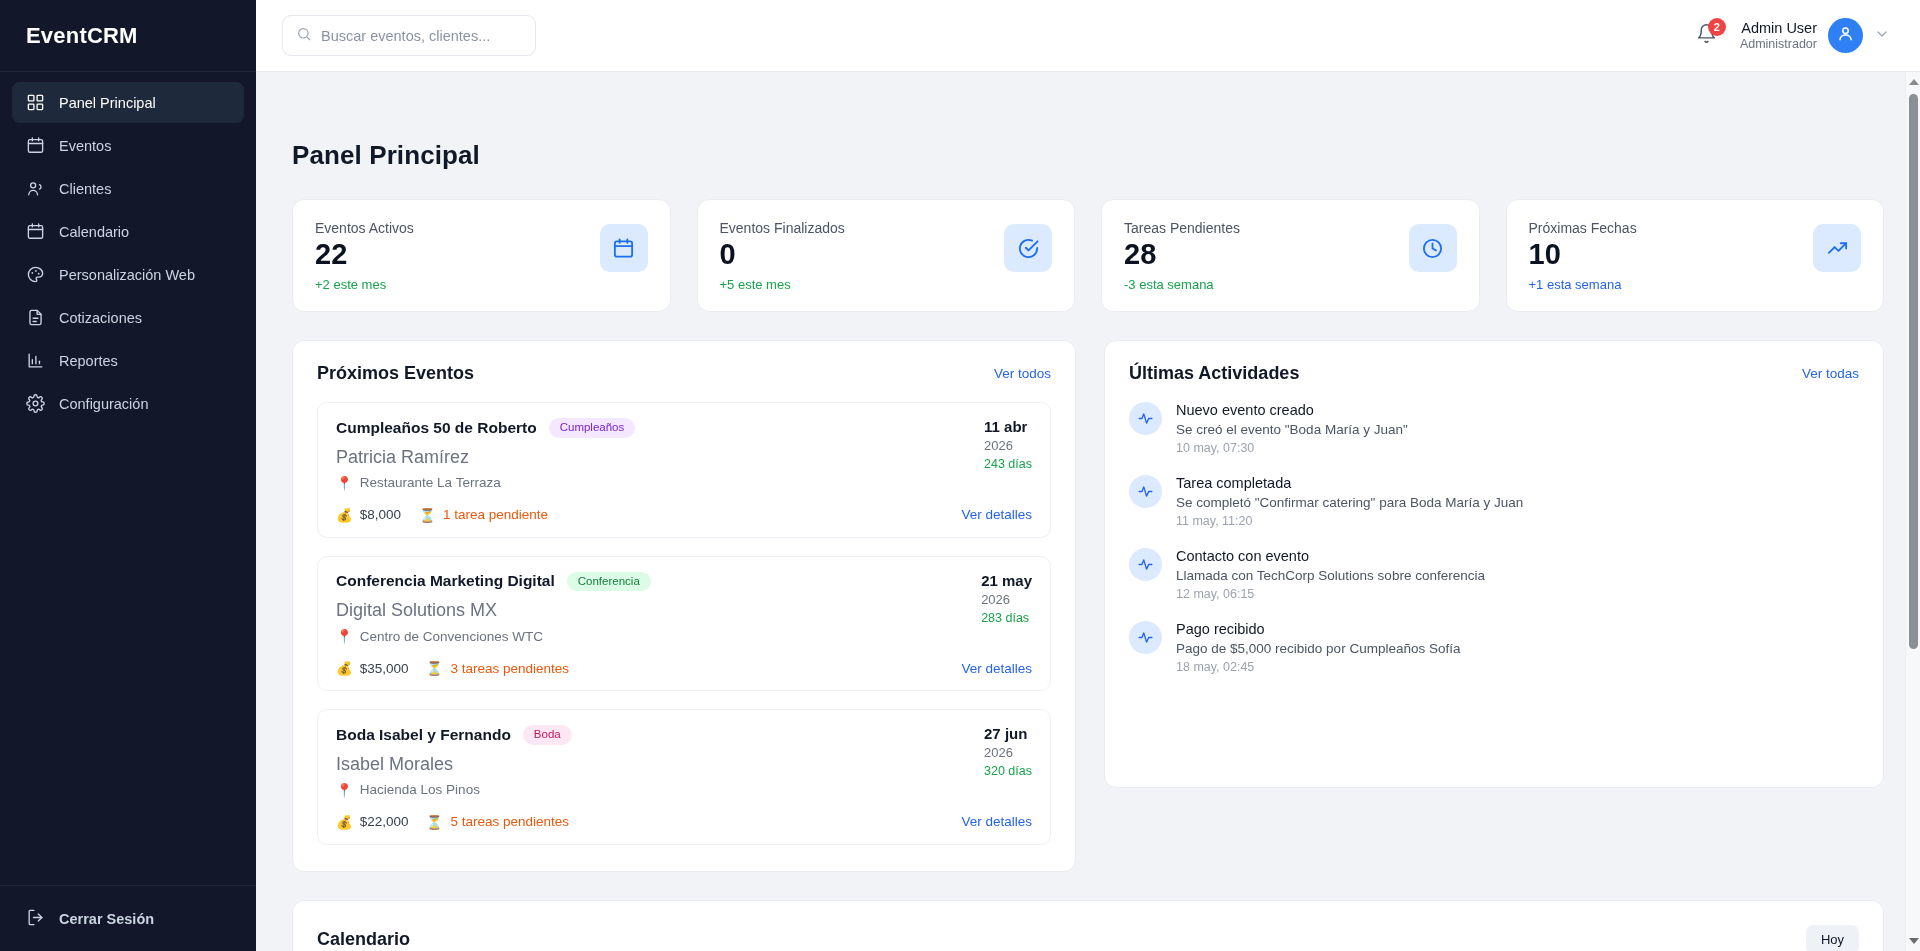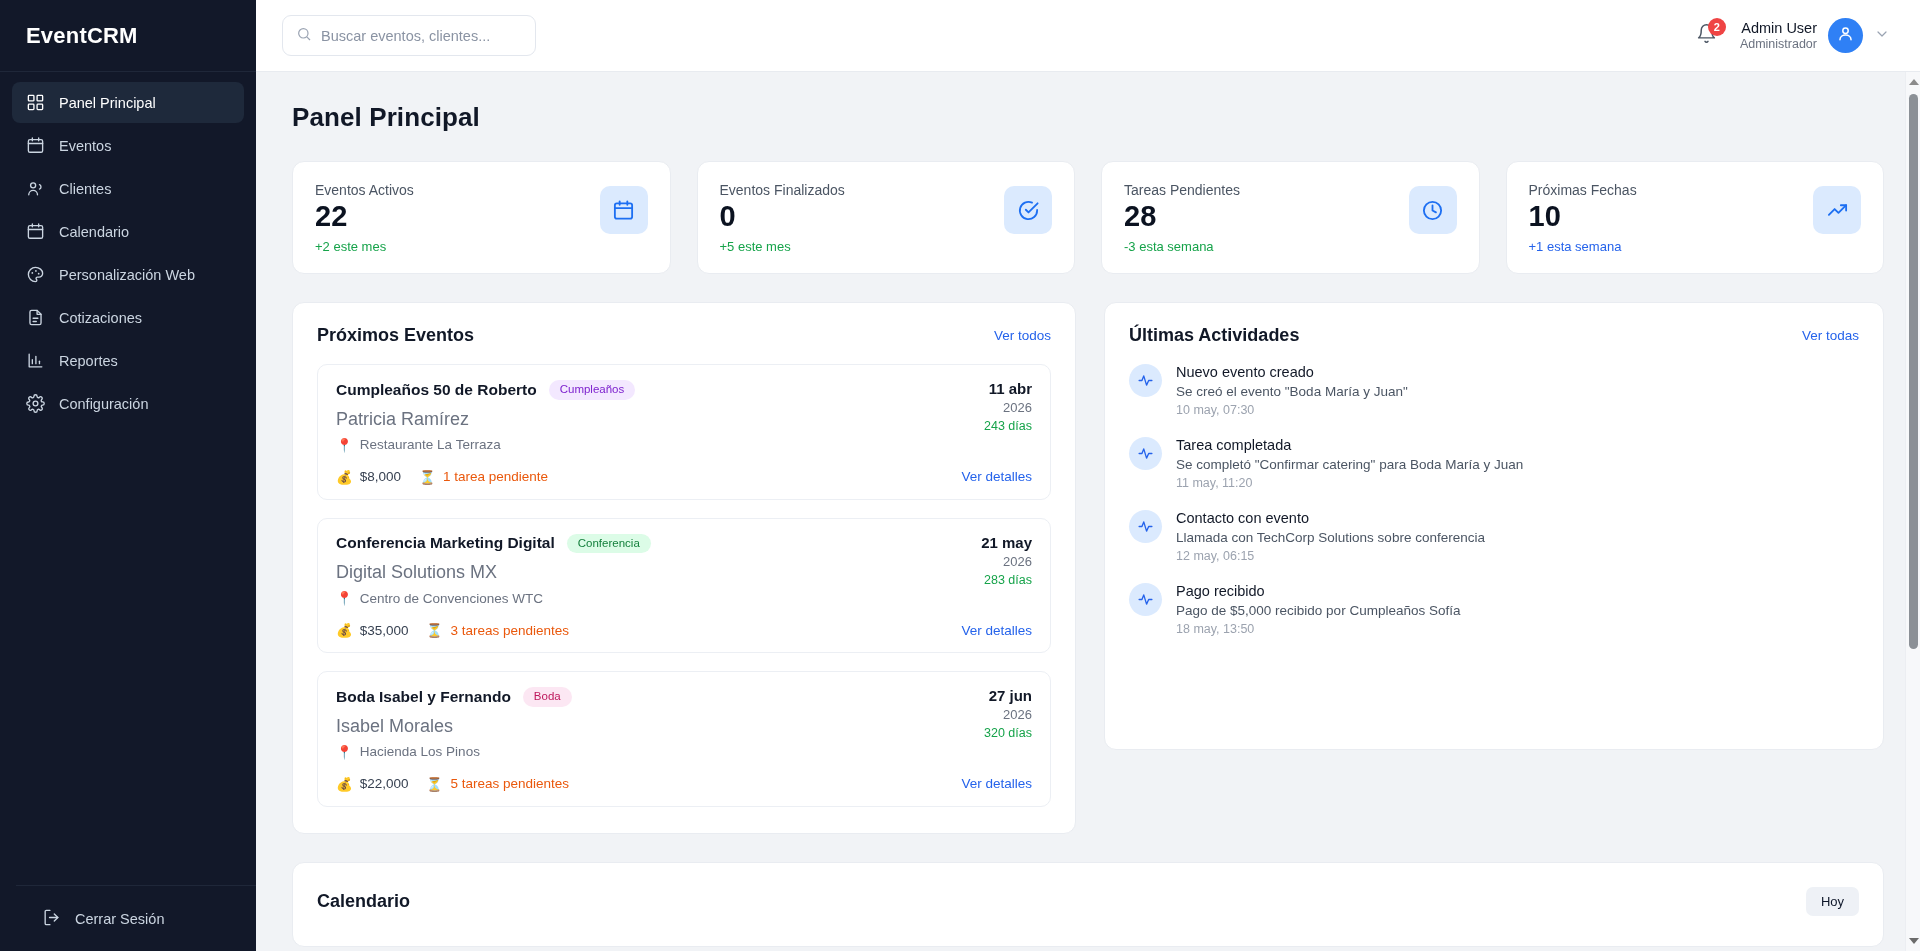--- a/index.html
+++ b/index.html
@@ -31,32 +31,32 @@
     border-radius: 8px;
     color: #cbd5e1; font-size: 14.5px;
     cursor: pointer;
     text-decoration: none;
   }
   .nav-item .ico { width: 19px; height: 19px; display: flex; align-items: center; justify-content: center; flex: none; }
   .nav-item .ico svg { width: 19px; height: 19px; stroke: #cbd5e1; fill: none; stroke-width: 1.7; stroke-linecap: round; stroke-linejoin: round; }
   .nav-item.active { background: #1e293b; color: #ffffff; }
   .nav-item.active .ico svg { stroke: #ffffff; }
   .logout-wrap {
-    position: absolute; left: 16px; bottom: 0; width: 256px;
-    padding: 12px; border-top: 1px solid #1f2739;
+    position: absolute; left: 0; bottom: 0; width: 256px;
+    padding: 12px; border-top: 1px solid #1f2739; font-weight: bold;
   }
   .logout {
     display: flex; align-items: center; gap: 14px;
     height: 41px; padding: 0 14px; border-radius: 8px;
     color: #cbd5e1; font-size: 14.5px; cursor: pointer;
   }
   .logout svg { width: 19px; height: 19px; stroke: #cbd5e1; fill: none; stroke-width: 1.7; stroke-linecap: round; stroke-linejoin: round; }
 
   
-  .main { flex: 1; height: 951px; display: flex; flex-direction: column; min-width: 0; position: relative; }
+  .main { flex: 1; height: 951px; display: flex; flex-direction: column; min-width: 0; position: relative; gap: 38px; }
 
   .topbar {
     height: 72px; min-height: 72px; background: #ffffff;
     border-bottom: 1px solid #e8ebf0;
     display: flex; align-items: center; justify-content: space-between;
     padding: 0 30px 0 26px;
   }
   .search-box {
     width: 254px; height: 41px; border: 1px solid #e3e7ee; border-radius: 9px;
     display: flex; align-items: center; gap: 9px; padding: 0 13px;
@@ -126,21 +126,21 @@
     border: 1px solid #eceff4; border-radius: 10px;
     padding: 15px 18px 14px 18px; margin-bottom: 18px;
   }
   .event-card:last-child { margin-bottom: 0; }
   .ev-top { display: flex; justify-content: space-between; align-items: flex-start; }
   .ev-titlerow { display: flex; align-items: center; gap: 12px; }
   .ev-title { font-size: 15.5px; font-weight: bold; color: #111827; }
   .chip { font-size: 11.5px; padding: 4px 11px; border-radius: 999px; line-height: 1; }
   .ev-client { font-size: 18px; color: #6b7280; margin-top: 9px; }
   .ev-venue { font-size: 13.5px; color: #6b7280; margin-top: 7px; display: flex; align-items: center; gap: 7px; }
-  .ev-right { text-align: right; }
+  .ev-right { }
   .ev-date { font-size: 15px; font-weight: bold; color: #111827; }
   .ev-year { font-size: 13px; color: #6b7280; margin-top: 3px; }
   .ev-days { font-size: 12.5px; color: #16a34a; margin-top: 4px; }
   .ev-foot { display: flex; align-items: center; justify-content: space-between; margin-top: 16px; }
   .ev-meta { display: flex; align-items: center; gap: 18px; }
   .ev-budget { font-size: 13.5px; color: #374151; display: flex; align-items: center; gap: 7px; }
   .ev-tasks { font-size: 13.5px; color: #ea580c; display: flex; align-items: center; gap: 7px; }
 
   .act-item { display: flex; gap: 14px; margin-bottom: 20px; }
   .act-item:last-child { margin-bottom: 0; }
@@ -551,21 +551,21 @@
 
           <div class="act-item">
             <div class="act-ico">
                 <svg viewBox="0 0 24 24">
                   <polyline points="3 12 7 12 9.5 5.5 13.5 18.5 16.5 12 21 12"></polyline>
                 </svg>
               </div>
             <div>
               <div class="act-title">Pago recibido</div>
               <div class="act-desc">Pago de $5,000 recibido por Cumpleaños Sofía</div>
-              <div class="act-time">18 may, 13:50</div>
+              <div class="act-time">18 may, 02:45</div>
             </div>
           </div>
         </div>
       </section>
 
       <section class="calendar-panel">
         <div class="cal-title">Calendario</div>
         <button class="today-btn">Hoy</button>
       </section>
     </div>

